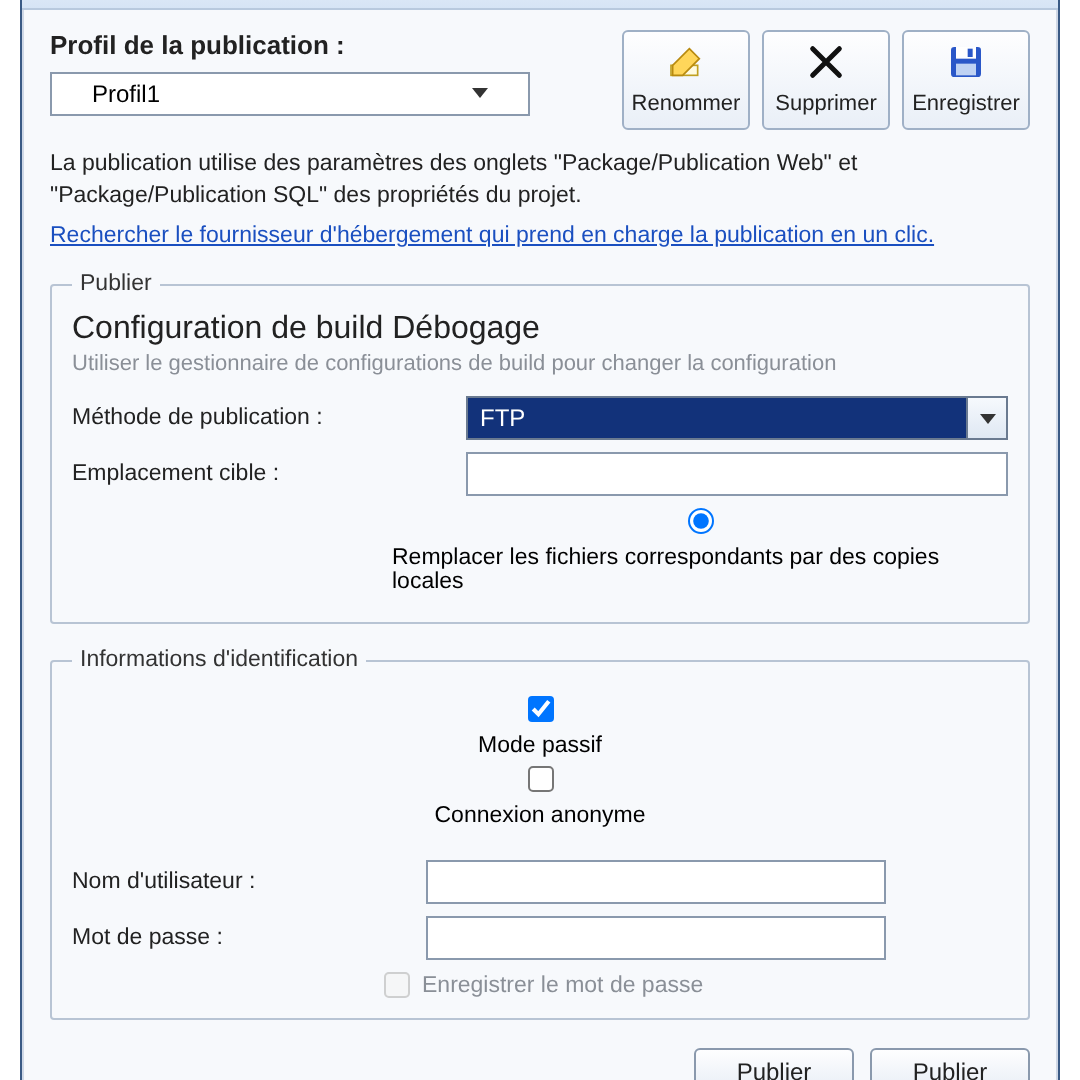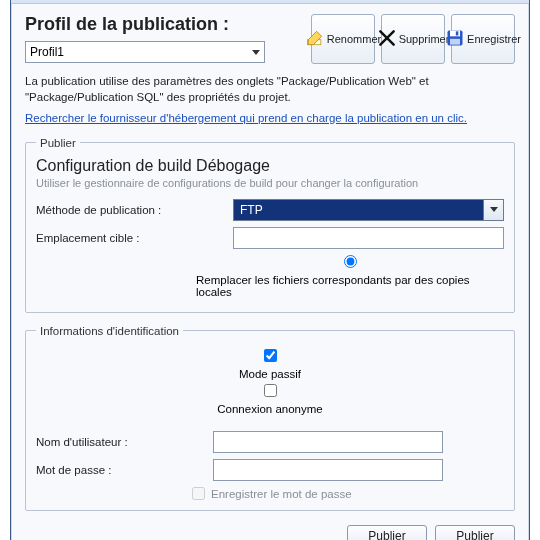--- a/index.html
+++ b/index.html
@@ -33,38 +33,38 @@
     width: 24px; height:16px;
     border:1px solid #9fb3cc;
     border-radius:3px;
     background: linear-gradient(#fdfeff,#dce7f4);
     margin-left:4px;
     display:flex; align-items:center; justify-content:center;
     font-size:10px; color:#2a4a75;
   }
   .content { padding: 10px 14px 12px 14px; }
   .profile-row { display:flex; align-items:flex-start; }
-  .profile-label { font-size:18px; font-weight:bold; color:#222; margin-bottom:6px; }
+  .profile-label { font-size:13px; font-weight:bold; color:#222; margin-bottom:6px; }
   .profile-left { flex:1; }
   .profile-select {
     width: 240px; height:22px;
     border:1px solid #8a99ad; background:#fff;
-    display:flex; align-items:center; padding:0 4px;
+    display:flex; align-items:center; padding:0 20px;
     justify-content:space-between;
   }
   .triangle-down {
     width:0;height:0;border-left:4px solid transparent;border-right:4px solid transparent;border-top:5px solid #333;
   }
   .toolbar { display:flex; gap:6px; margin-left:8px; }
   .tbtn {
     width:64px; height:50px;
     border:1px solid #9fb0c6;
     border-radius:3px;
     background: linear-gradient(#fefeff,#e9eff7);
-    display:flex; flex-direction:row; align-items:center; justify-content:center;
+    display:flex; flex-direction:column; align-items:center; justify-content:center;
     font-size:11px; color:#222;
     gap:2px;
   }
   .tbtn svg { width:20px; height:20px; }
   .desc { margin-top:10px; font-size:11.5px; color:#222; line-height:1.35; }
   .link { color:#1a4fc0; text-decoration:underline; margin-top:6px; display:inline-block; font-size:11.5px; }
   fieldset {
     border:1px solid #b8c4d4; border-radius:2px;
     margin:12px 0 0 0; padding:8px 10px 10px 10px;
   }

